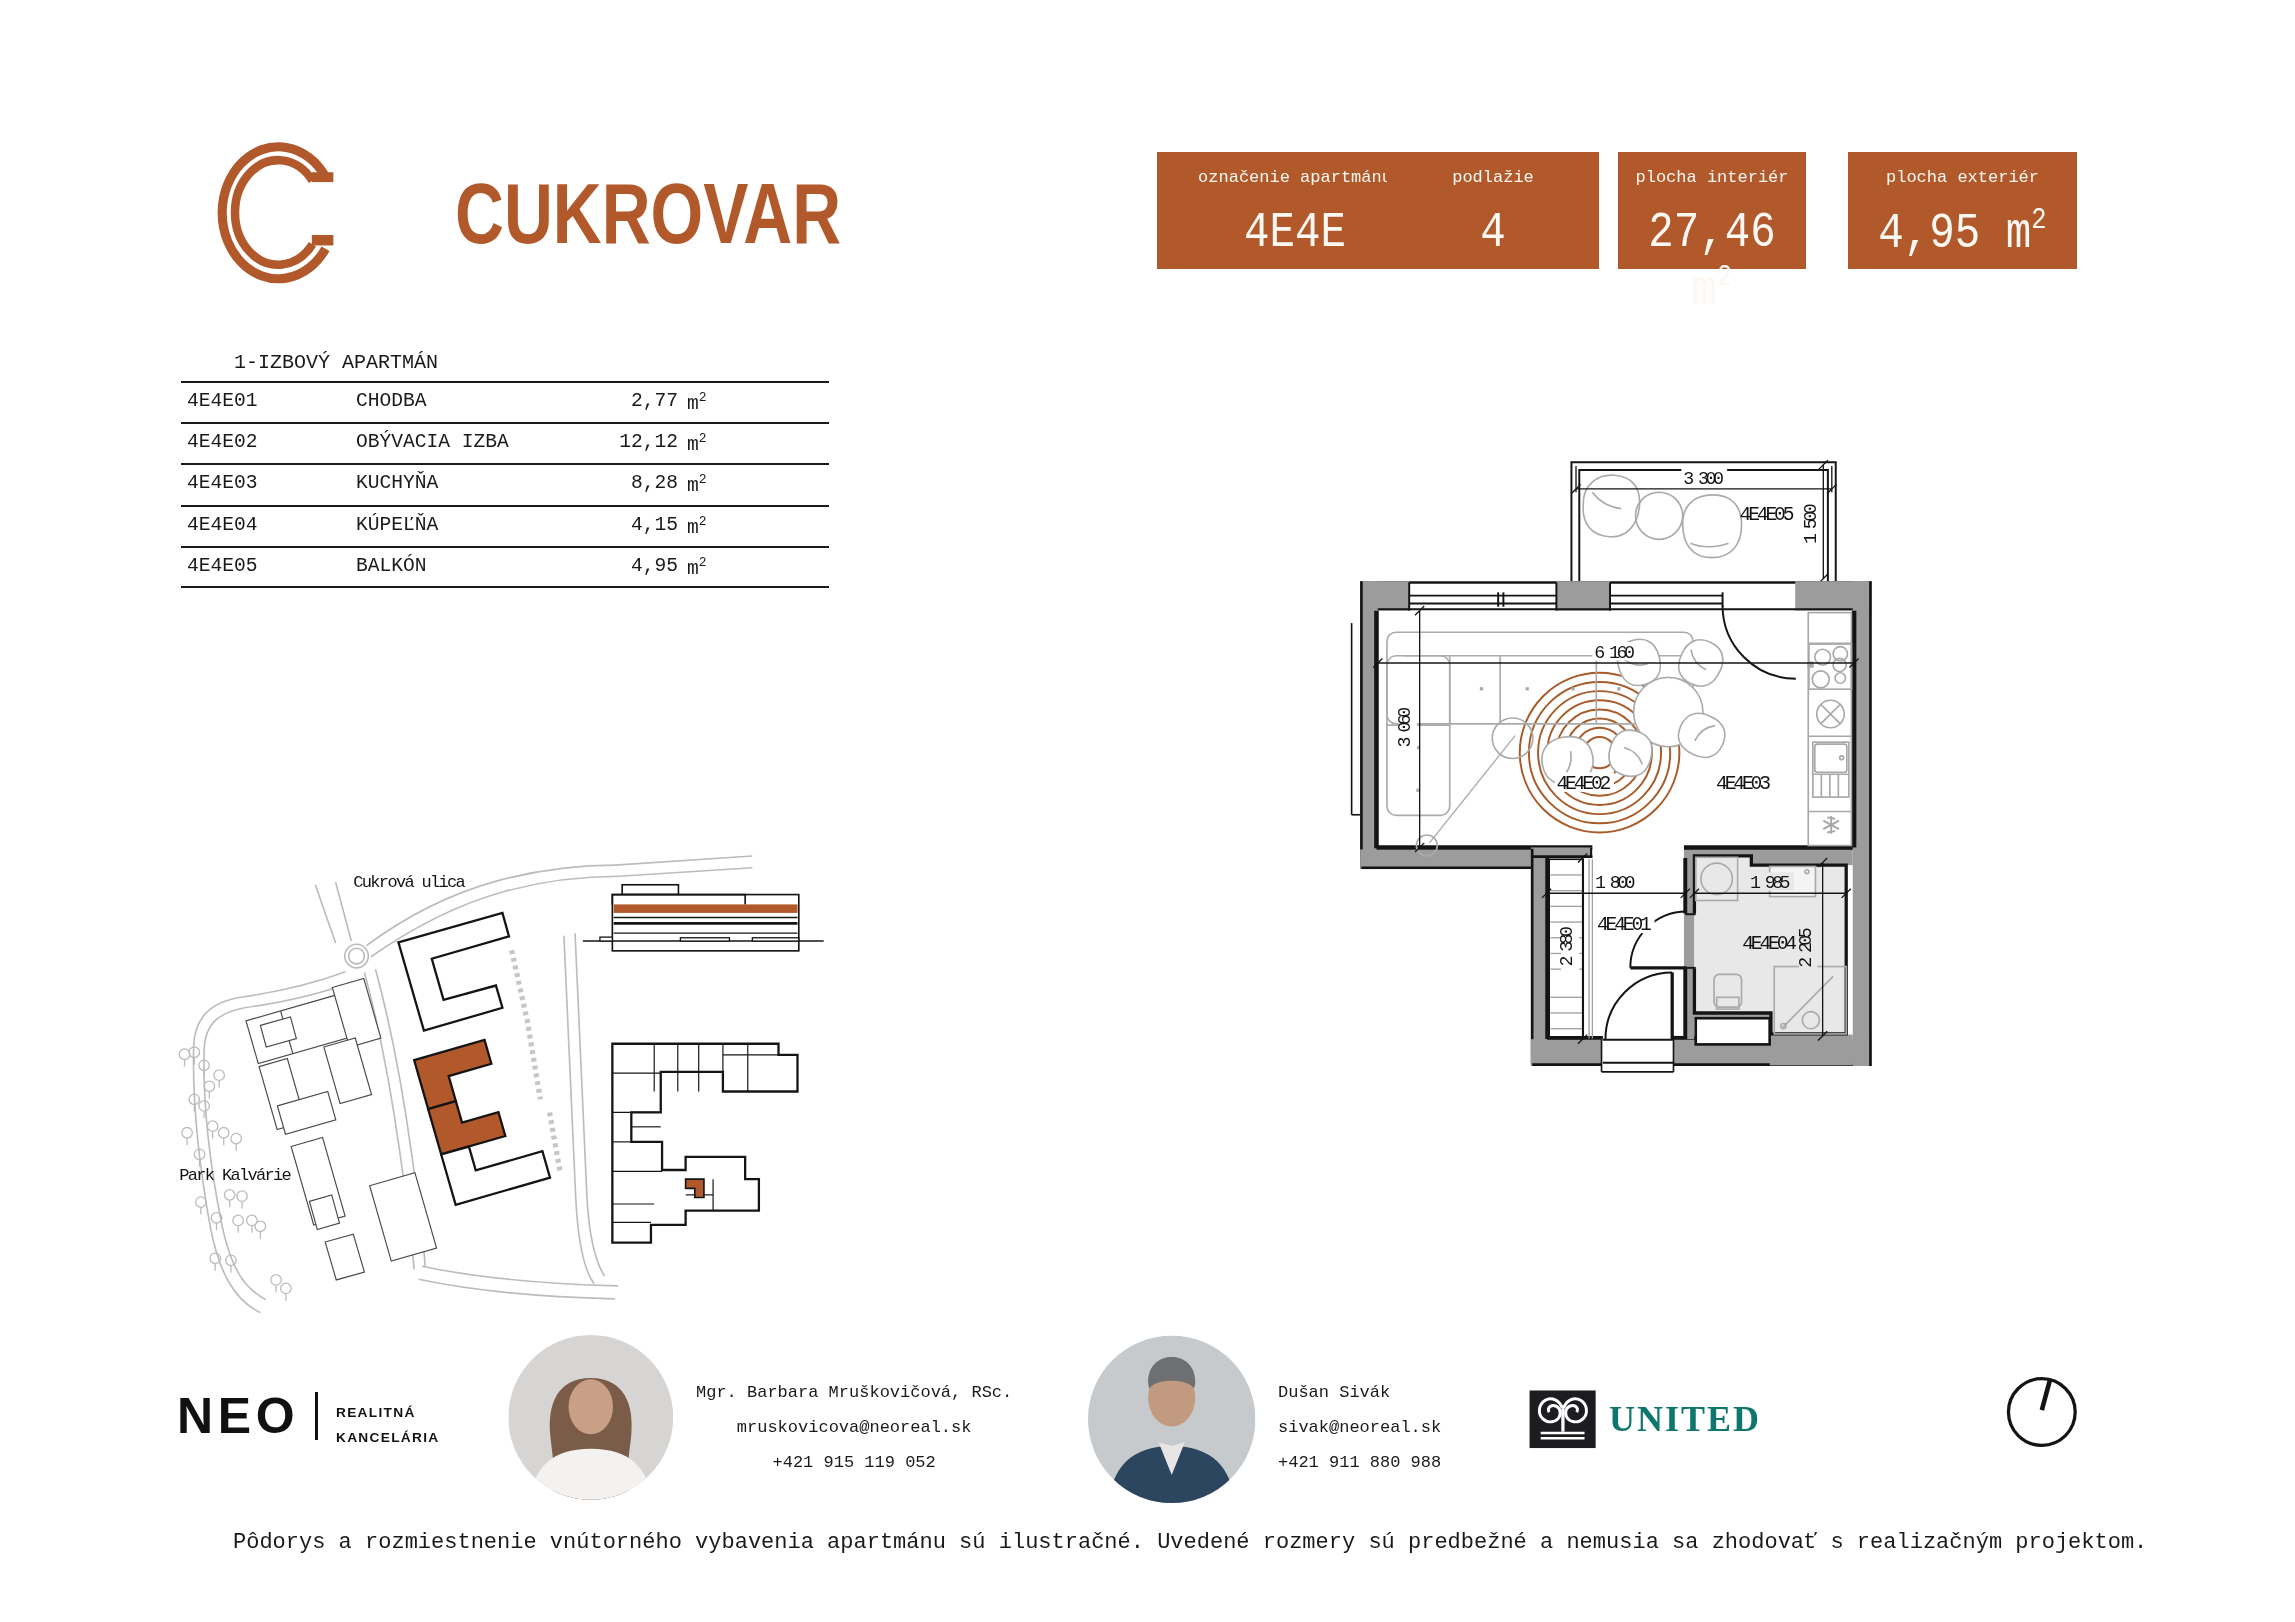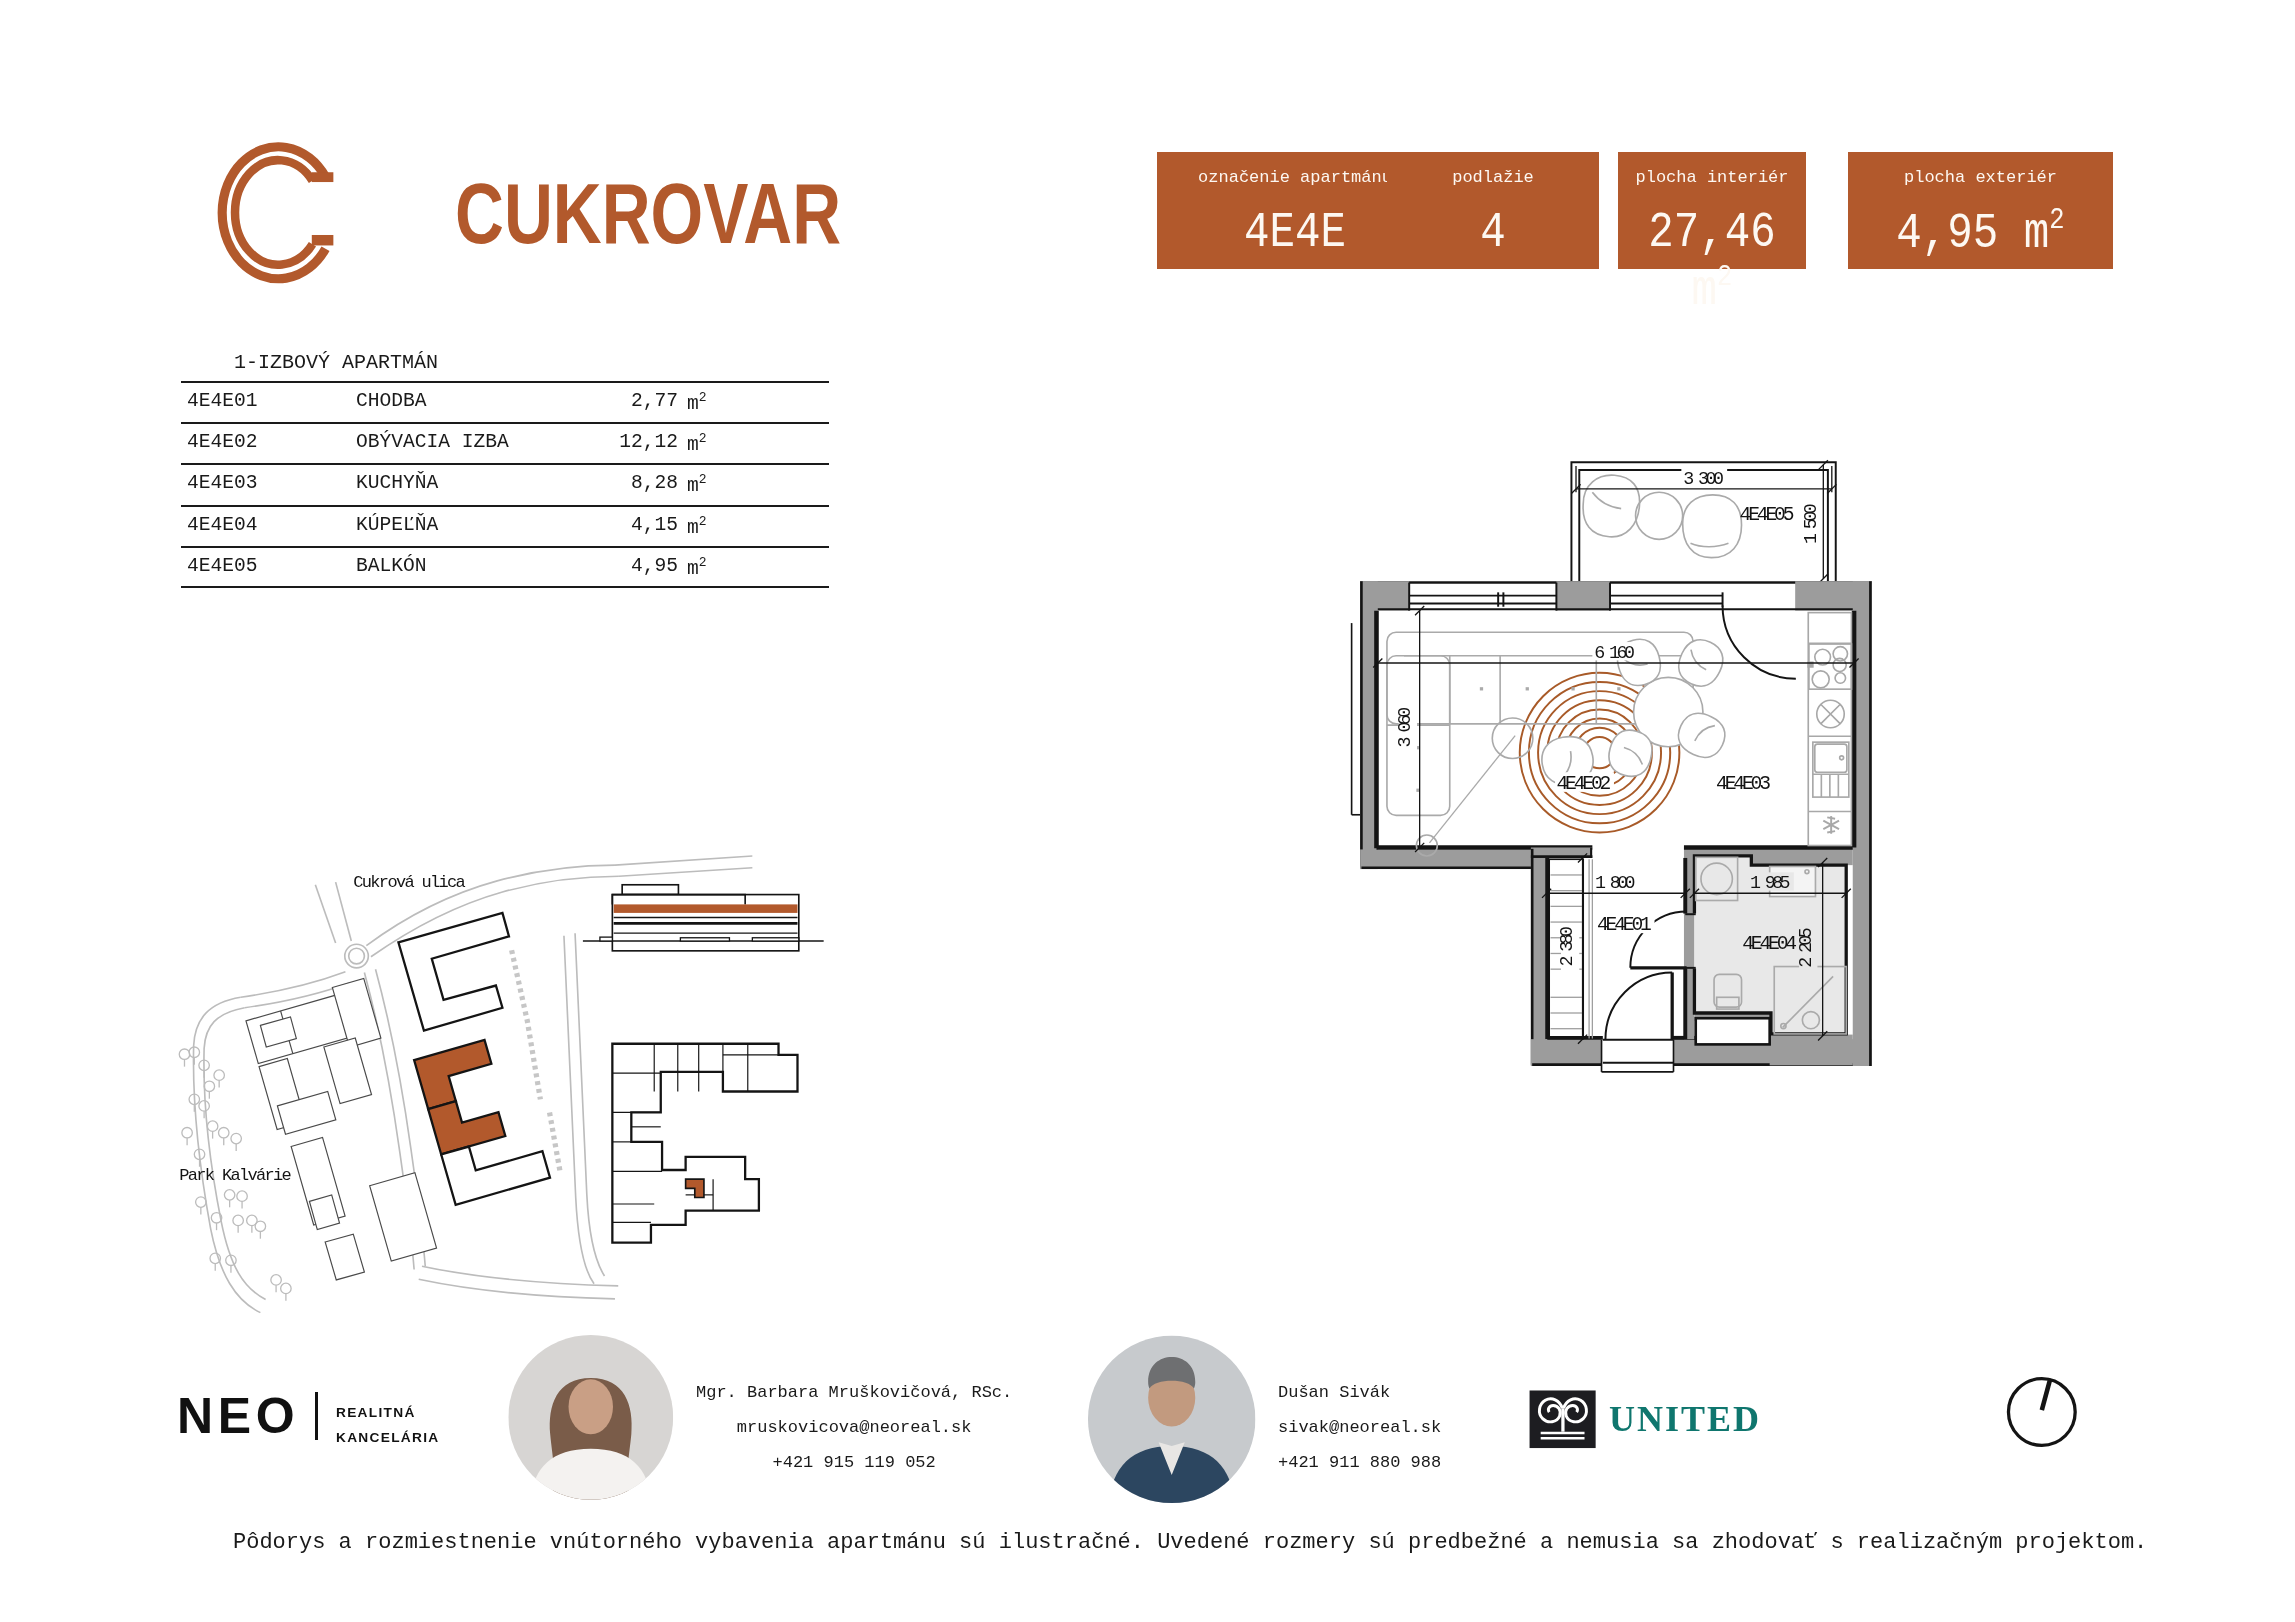--- a/index.html
+++ b/index.html
@@ -42,21 +42,21 @@
 <div class="hdrcell" style="left:1387px;width:212px;">
   <div class="hdrlab">podlažie</div>
   <div class="hdrval">4</div>
 </div>
 
 <div class="hdrcell" style="left:1618px;width:188px;">
   <div class="hdrlab">plocha interiér</div>
   <div class="hdrval">27,46 m<sup>2</sup></div>
 </div>
 
-<div class="hdrcell" style="left:1848px;width:265px;">
+<div class="hdrcell" style="left:1848px;width:229px;">
   <div class="hdrlab">plocha exteriér</div>
   <div class="hdrval">4,95 m<sup>2</sup></div>
 </div>
 
 <div class="abs" style="left:187px;top:351px;font-size:20px;margin-left:47px;">1-IZBOVÝ APARTMÁN</div>
 
 <div class="rule" style="top:381px;"></div>
 <div class="rule" style="top:422px;"></div>
 <div class="rule" style="top:463px;"></div>
 <div class="rule" style="top:505px;"></div>

